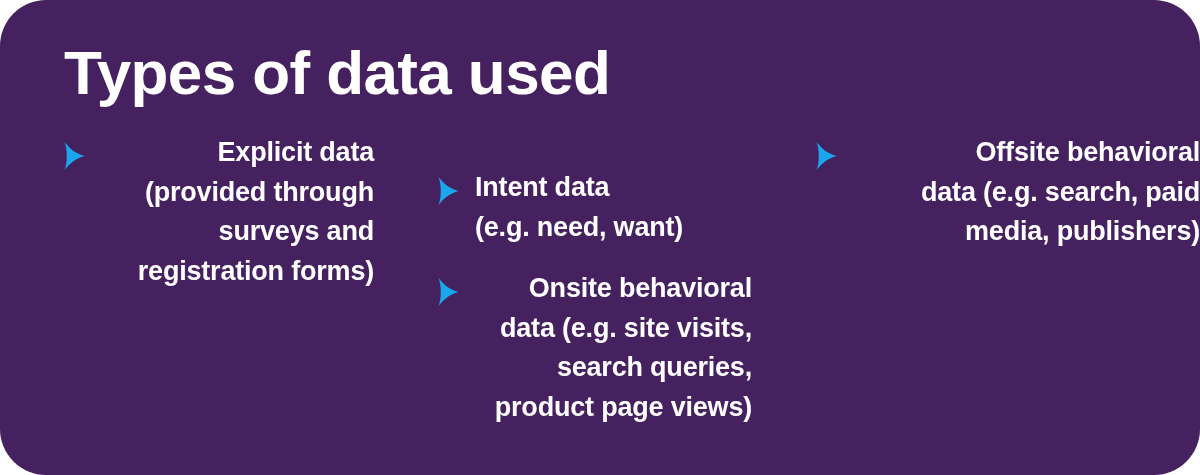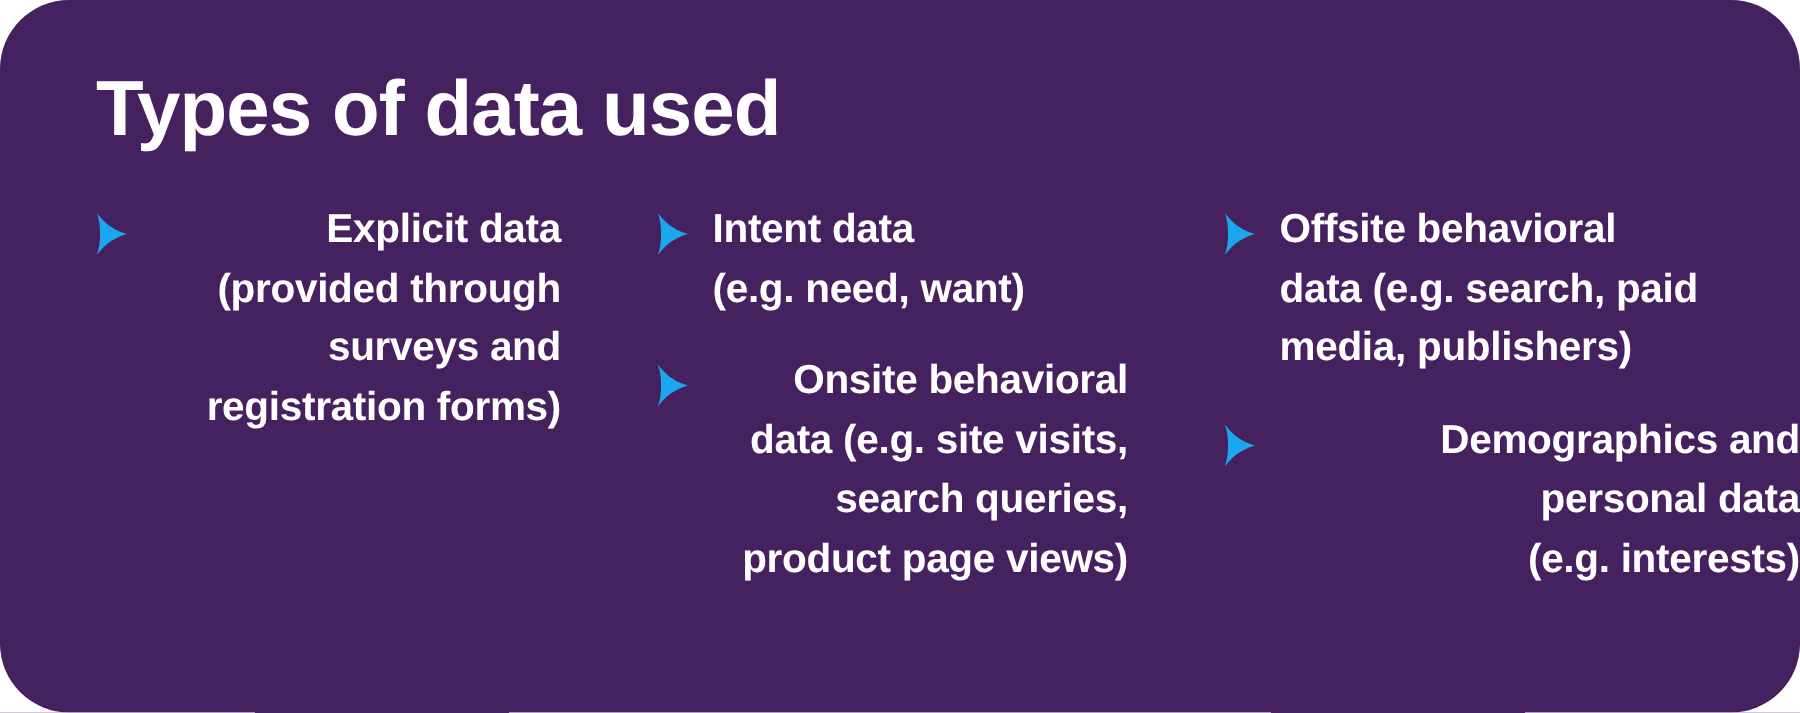--- a/index.html
+++ b/index.html
@@ -25,21 +25,21 @@
     border-radius: 46px;
     overflow: hidden;
   }
 
   
   #page-title {
     position: absolute;
     left: 64px;
     top: 44px;
     margin: 0;
-    font-size: 52px;
+    font-size: 62px;
     line-height: 58px;
     font-weight: 700;
     letter-spacing: -0.6px;
     color: #ffffff;
     white-space: nowrap;
   }
 
   
   #columns {
     position: absolute;
@@ -49,21 +49,21 @@
     display: flex;
     flex-direction: row;
     align-items: flex-start;
   }
   .column {
     box-sizing: border-box;
     display: flex;
     flex-direction: column;
   }
   .col-1 { width: 374px; padding-left: 64px; }
-  .col-2 { width: 378px; padding-left: 64px; }
+  .col-2 { width: 378px; padding-left: 64px; margin-top: 35px; }
   .col-3 { width: 448px; padding-left: 64px; }
 
   
   .bullet {
     display: flex;
     flex-direction: row;
     align-items: flex-start;
     margin-bottom: 22px;
   }
   .bullet:last-child { margin-bottom: 0; text-align: right; }
@@ -149,27 +149,17 @@
         <span class="bullet-icon">
           <svg viewBox="0 0 21 28" xmlns="http://www.w3.org/2000/svg">
             <path d="M0.5 0 C6 6.5 9.5 10.5 20.5 14 C9.5 17.5 6 21.5 0.5 28 C3.5 21 3.5 7 0.5 0 Z" fill="#1BA7EE"></path>
           </svg>
         </span>
         <span class="bullet-text">Offsite behavioral
 data (e.g. search, paid
 media, publishers)</span>
       </div>
 
-      <div class="bullet">
-        <span class="bullet-icon">
-          <svg viewBox="0 0 21 28" xmlns="http://www.w3.org/2000/svg">
-            <path d="M0.5 0 C6 6.5 9.5 10.5 20.5 14 C9.5 17.5 6 21.5 0.5 28 C3.5 21 3.5 7 0.5 0 Z" fill="#1BA7EE"></path>
-          </svg>
-        </span>
-        <span class="bullet-text">Demographics and
-personal data
-(e.g. interests)</span>
-      </div>
 
     </div>
 
   </div>
 </div>
 
 </body></html>

